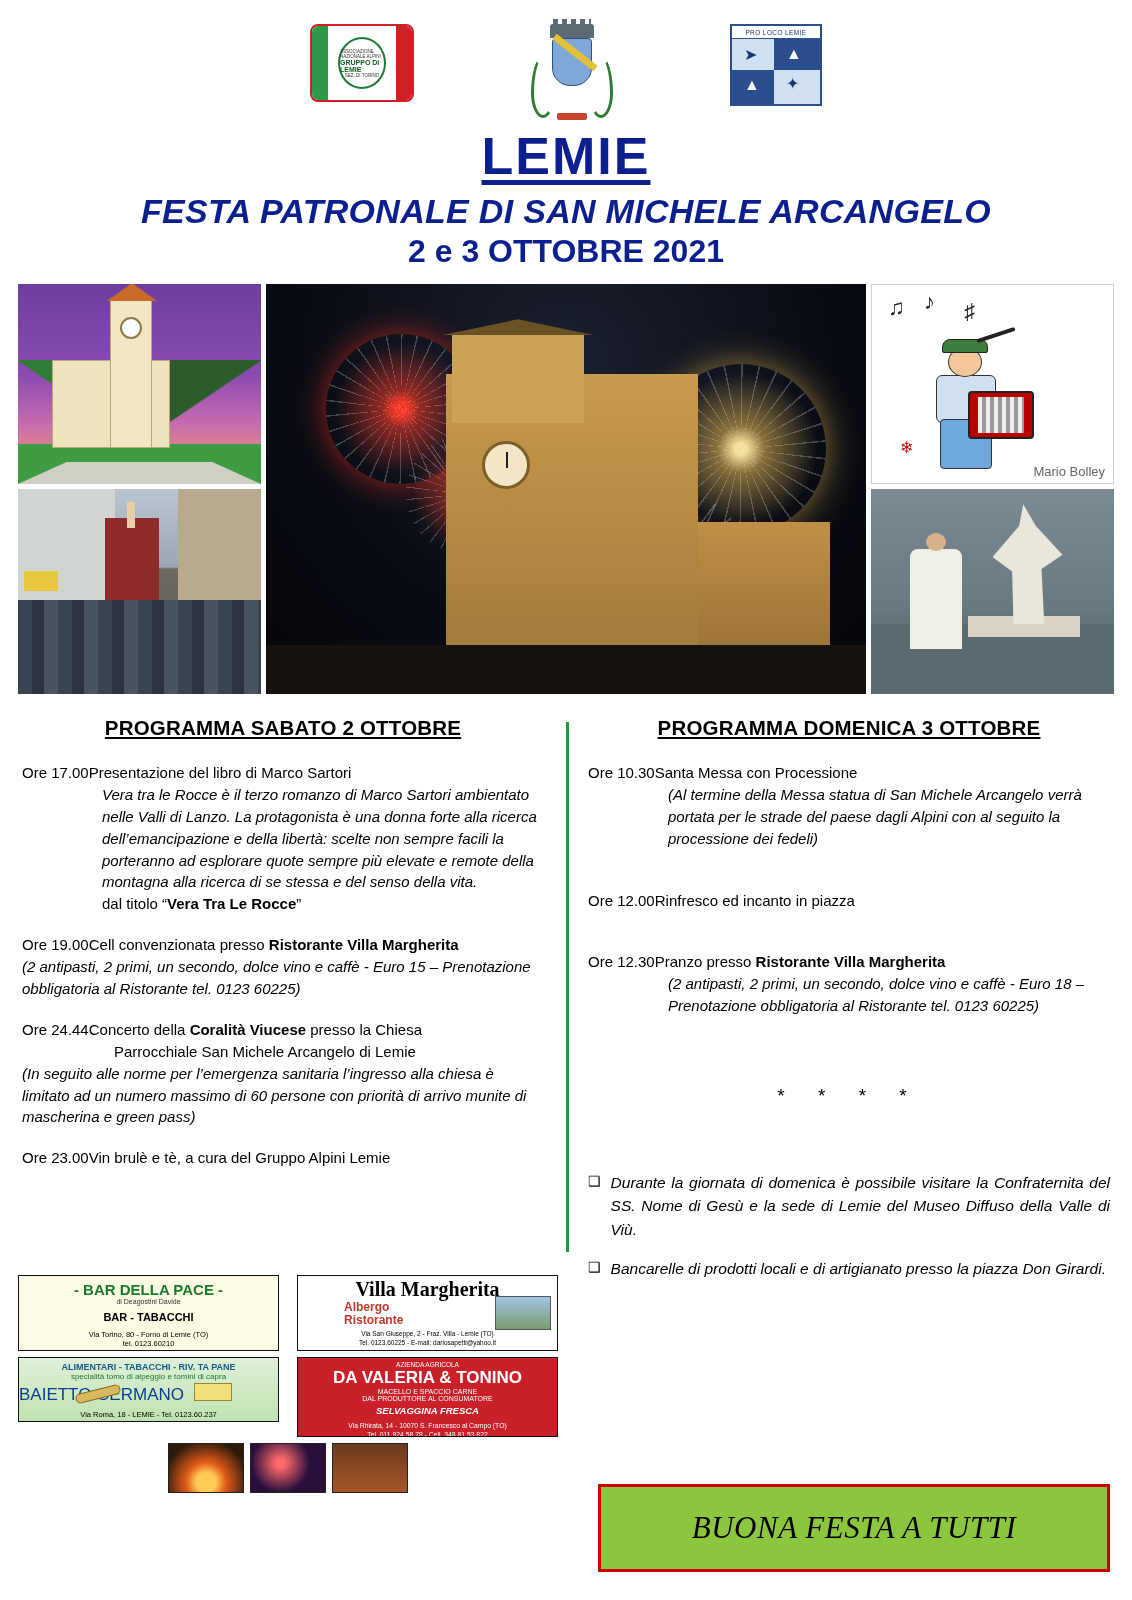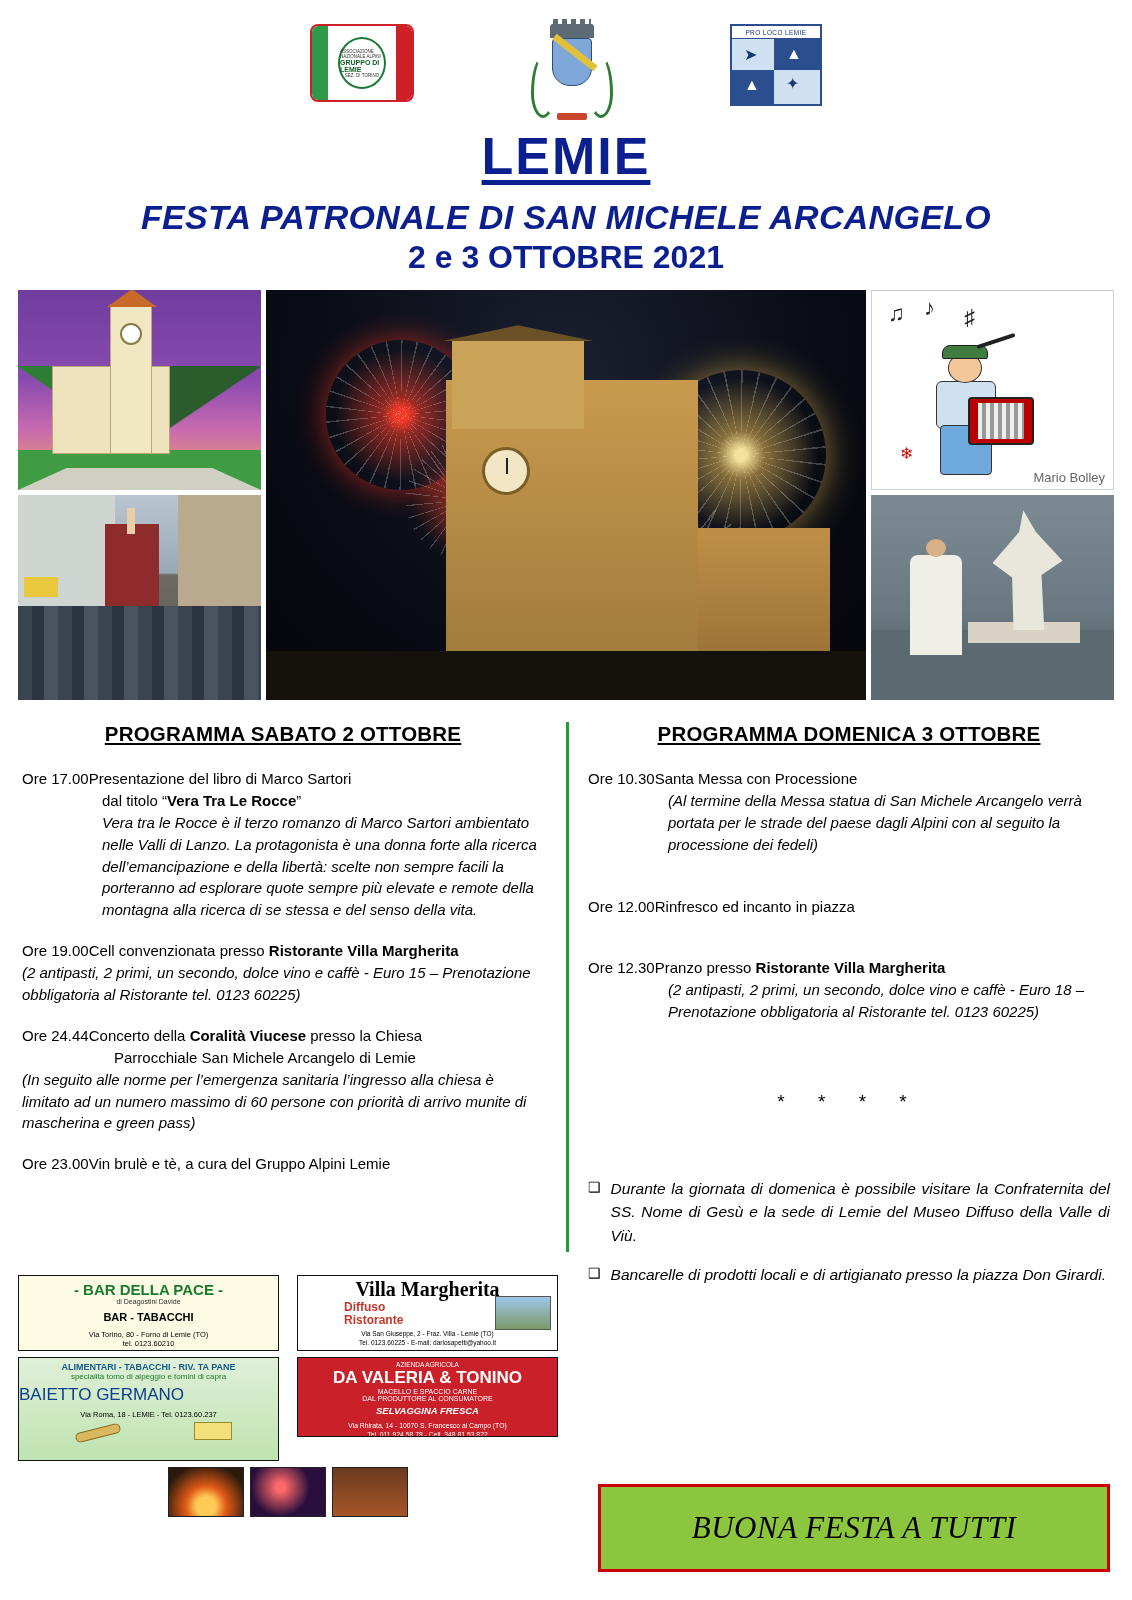--- a/index.html
+++ b/index.html
@@ -62,21 +62,21 @@
   .logo-proloco .bird { position:absolute; font-size:16px; color:#fff; }
 
   
   .title-main {
     text-align:center; color:#0b1f8f; font-weight:bold; font-size:52px;
     letter-spacing:2px; margin-top:6px; text-decoration:underline;
     text-underline-offset:6px; font-family:"Liberation Sans", sans-serif;
   }
   .title-sub {
     text-align:center; color:#0b1f8f; font-weight:bold; font-size:34px;
-    font-style:italic; margin-top:12px; letter-spacing:.3px;
+    font-style:italic; margin-top:6px; letter-spacing:.3px;
   }
   .title-date {
     text-align:center; color:#0b1f8f; font-weight:bold; font-size:32px;
     margin-top:2px;
   }
 
   
   .photos { position:relative; margin:14px 18px 0 18px; height:410px; display:flex; gap:5px; }
   .col-left { width:243px; display:flex; flex-direction:column; gap:5px; }
   .col-mid { flex:1; }
@@ -192,21 +192,21 @@
   .ad-pace .t2 { font-size:7px; color:#333; }
   .ad-pace .t3 { font-weight:bold; font-size:11px; margin-top:6px; }
   .ad-pace .t4 { font-size:7.5px; margin-top:7px; line-height:1.25; }
 
   .ad-villa { width:264px; height:76px; background:#fff; text-align:center; padding-top:2px; }
   .ad-villa .t1 { font-family:"Liberation Serif", serif; font-size:20px; font-weight:bold; }
   .ad-villa .t2 { color:#c0392b; font-weight:bold; font-size:12px; line-height:1.05; }
   .ad-villa .ph { position:absolute; right:6px; top:20px; width:56px; height:34px; background:linear-gradient(#9fc6e8,#7a9a6a); border:1px solid #555; }
   .ad-villa .t3 { font-size:6.5px; margin-top:4px; line-height:1.3; }
 
-  .ad-baietto { width:264px; height:104px; background:linear-gradient(#dff0d8,#bfe3b0); }
+  .ad-baietto { width:264px; height:65px; background:linear-gradient(#dff0d8,#bfe3b0); }
   .ad-baietto .t1 { text-align:center; font-size:9px; color:#145a8a; font-weight:bold; padding-top:4px; }
   .ad-baietto .t2 { text-align:center; font-size:8px; color:#1a7a2e; }
   .ad-baietto .t3 { font-size:17px; font-weight:normal; color:#0b3d91; margin-top:4px; }
   .ad-baietto .t4 { text-align:center; font-size:7.5px; margin-top:5px; }
   .ad-baietto .sausage { position:absolute; left:56px; bottom:22px; width:46px; height:10px; background:#d8b95f; border:1px solid #8a6a1f; border-radius:5px; transform:rotate(-14deg); }
   .ad-baietto .cheese { position:absolute; right:46px; bottom:20px; width:38px; height:18px; background:#f2e07a; border:1px solid #9a8a2a; }
 
   .ad-valeria { width:264px; height:80px; background:#c9202a; color:#fff; text-align:center; padding-top:3px; }
   .ad-valeria .t0 { font-size:6.5px; }
   .ad-valeria .t1 { font-size:17px; font-weight:bold; }
@@ -349,24 +349,24 @@
 <div class="programs">
 
   <div class="col">
     <div class="prog-head">PROGRAMMA SABATO 2 OTTOBRE</div>
 
     <div class="entry">
       <div class="line">
         <span class="hour">Ore  17.00</span>
         <span>Presentazione del libro di Marco Sartori</span>
       </div>
+      <div class="ind2 it">Vera tra le Rocce è il terzo romanzo di Marco Sartori ambientato nelle Valli di Lanzo. La protagonista è una donna forte alla ricerca dell’emancipazione e della libertà: scelte non sempre facili la porteranno ad esplorare quote sempre più elevate e remote della montagna alla ricerca di se stessa e del senso della vita.</div>
       <div class="ind2">
         <span>dal titolo “</span><span class="bold">Vera Tra Le Rocce</span><span>”</span>
       </div>
-      <div class="ind2 it">Vera tra le Rocce è il terzo romanzo di Marco Sartori ambientato nelle Valli di Lanzo. La protagonista è una donna forte alla ricerca dell’emancipazione e della libertà: scelte non sempre facili la porteranno ad esplorare quote sempre più elevate e remote della montagna alla ricerca di se stessa e del senso della vita.</div>
     </div>
 
     <div class="entry">
       <div class="line">
         <span class="hour">Ore 19.00</span>
         <span><span>Cell convenzionata presso </span><span class="bold">Ristorante Villa Margherita</span></span>
       </div>
       <div class="it">(2 antipasti, 2 primi, un secondo, dolce vino e caffè - Euro 15 – Prenotazione obbligatoria al Ristorante tel. 0123 60225)</div>
     </div>
 
@@ -436,21 +436,21 @@
     <div class="ad ad-pace">
       <div class="t1">- BAR DELLA PACE -</div>
       <div class="t2">di Deagostini Davide</div>
       <div class="t3">BAR - TABACCHI</div>
       <div class="t4" style="white-space:pre-line">Via Torino, 80 - Forno di Lemie (TO)
 tel. 0123.60210</div>
     </div>
 
     <div class="ad ad-villa">
       <div class="t1">Villa Margherita</div>
-      <div class="t2" style="white-space:pre-line;text-align:left;padding-left:46px">Diffuso
+      <div class="t2" style="white-space:pre-line;text-align:left;padding-left:46px">Albergo
 Ristorante</div>
       <div class="ph"></div>
       <div class="t3" style="white-space:pre-line">Via San Giuseppe, 2 - Fraz. Villa - Lemie (TO)
 Tel. 0123.60225 - E-mail: dariosapetti@yahoo.it</div>
     </div>
   </div>
 
   <div class="ads-row">
     <div class="ad ad-baietto">
       <div class="t1">ALIMENTARI - TABACCHI - RIV. TA PANE</div>

